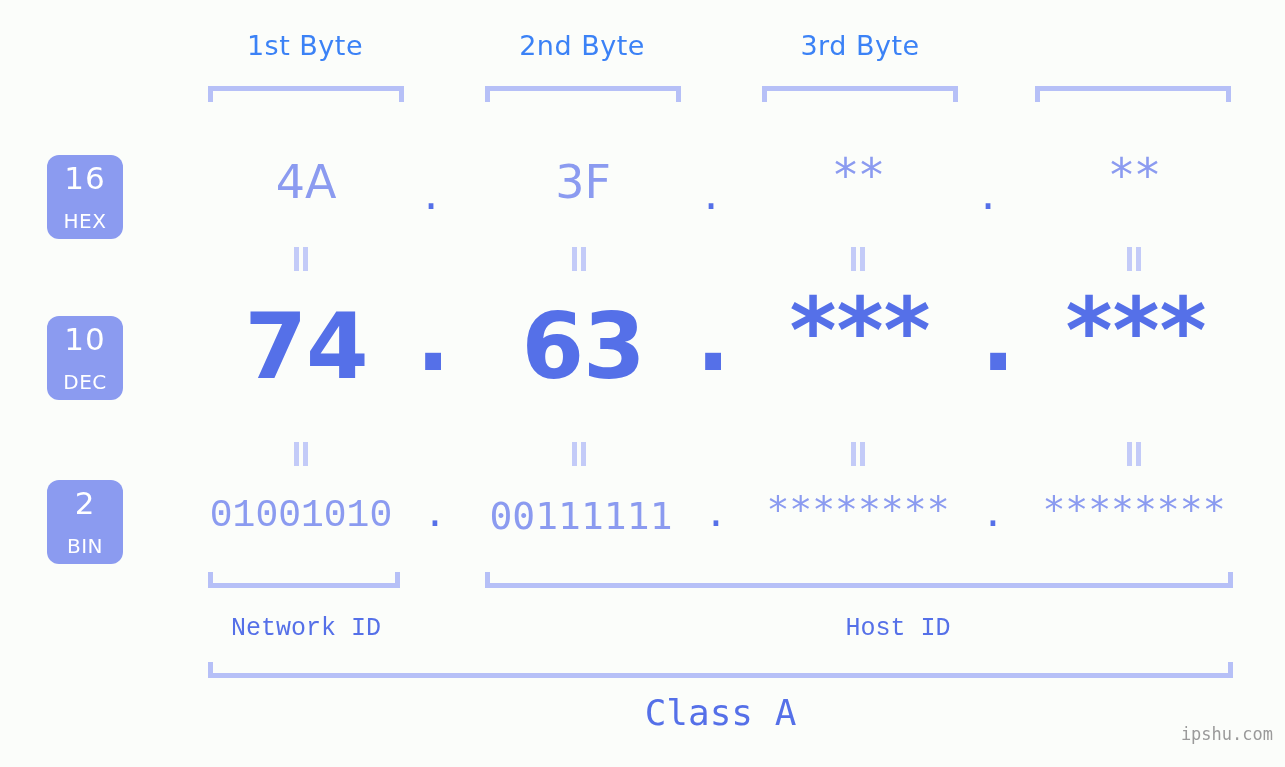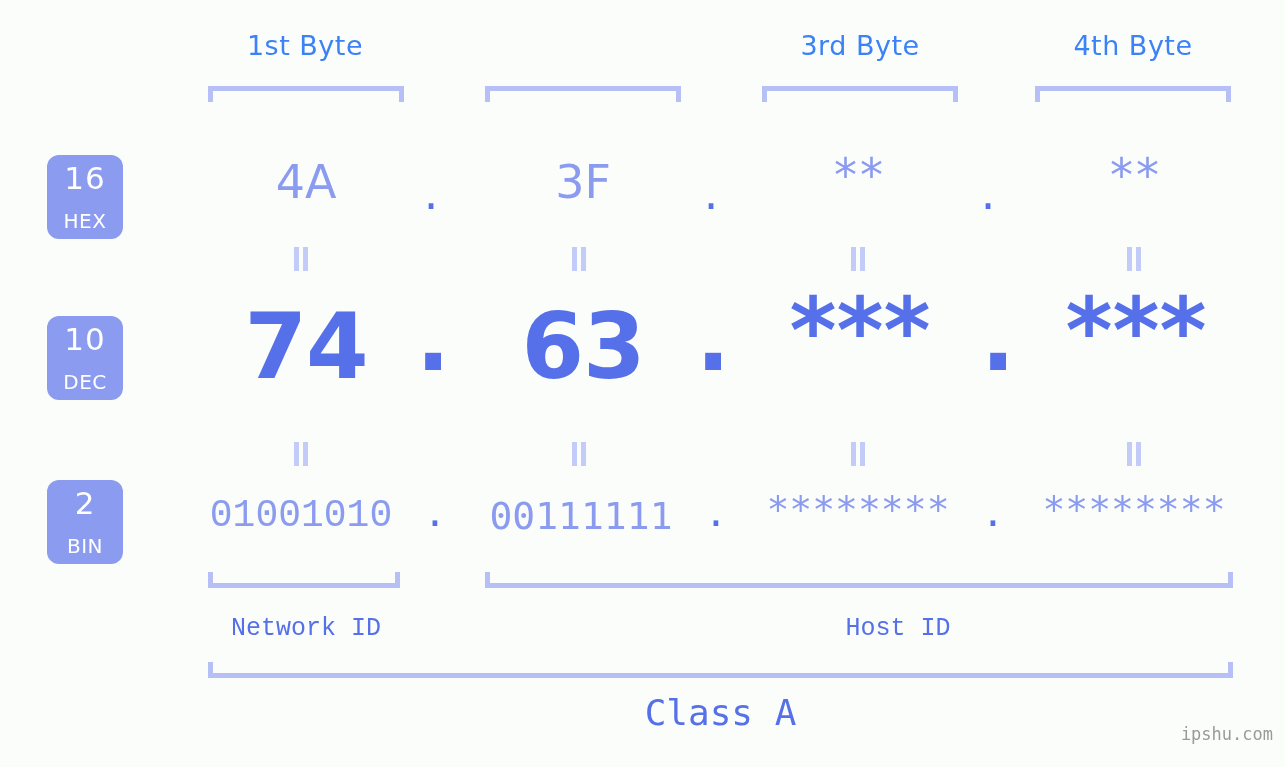--- a/index.html
+++ b/index.html
@@ -172,22 +172,22 @@
     font-family: "DejaVu Sans Mono", monospace;
     white-space: nowrap;
   }
 </style>
 </head>
 <body>
 
 <div class="canvas">
 
   <div class="byte-label" style="left:205px; width:200px;">1st Byte</div>
+  <div class="byte-label" style="left:482px; width:200px;">2nd Byte</div>
   <div class="byte-label" style="left:760px; width:200px;">3rd Byte</div>
-  <div class="byte-label" style="left:1033px; width:200px;">4th Byte</div>
 
   <div class="bracket bracket-down" style="left:208px; top:86px; width:196px;"></div>
   <div class="bracket bracket-down" style="left:485px; top:86px; width:196px;"></div>
   <div class="bracket bracket-down" style="left:762px; top:86px; width:196px;"></div>
   <div class="bracket bracket-down" style="left:1035px; top:86px; width:196px;"></div>
 
   <div class="badge" style="top:155px;">
     <span class="base">16</span>
     <span class="name">HEX</span>
   </div>

